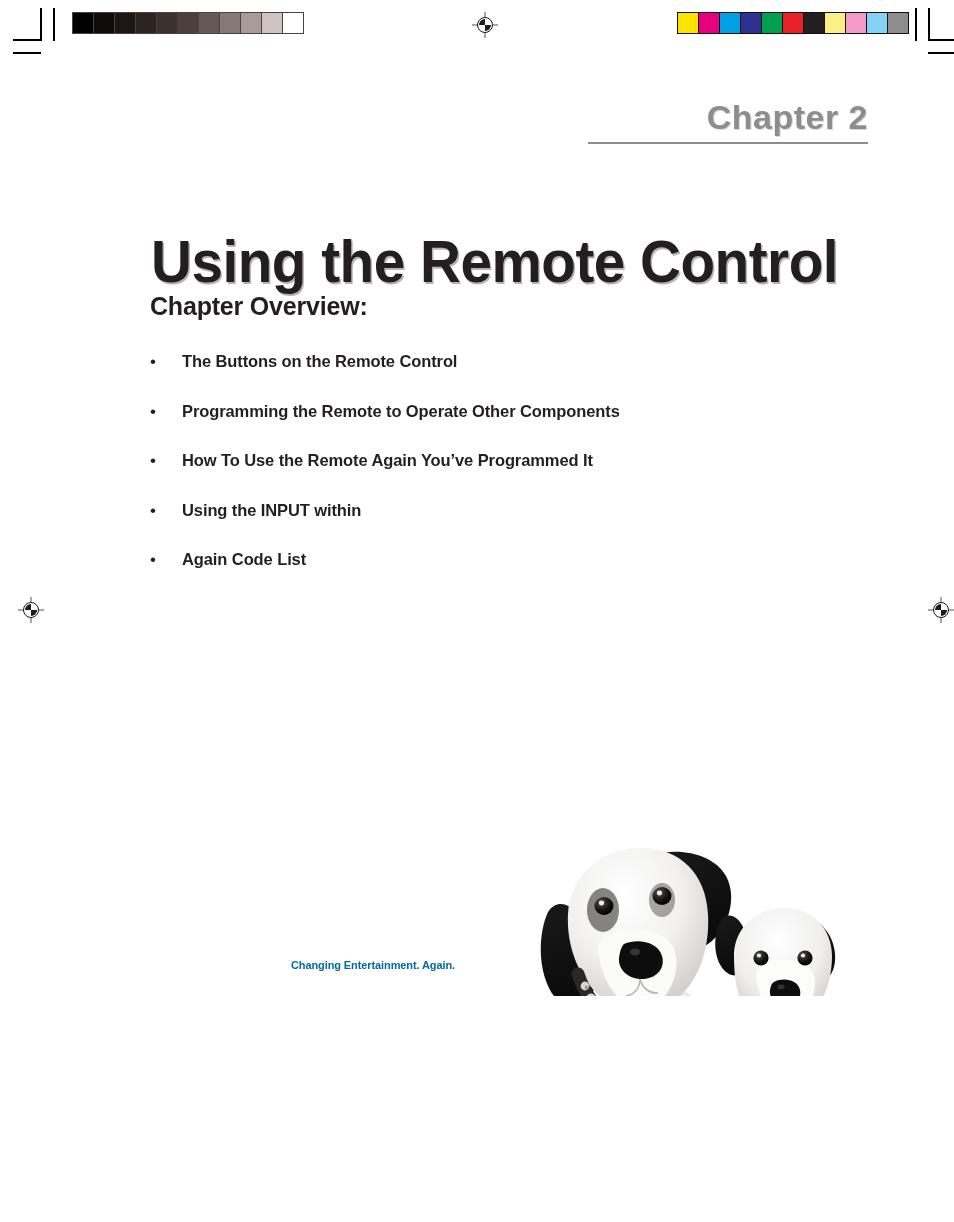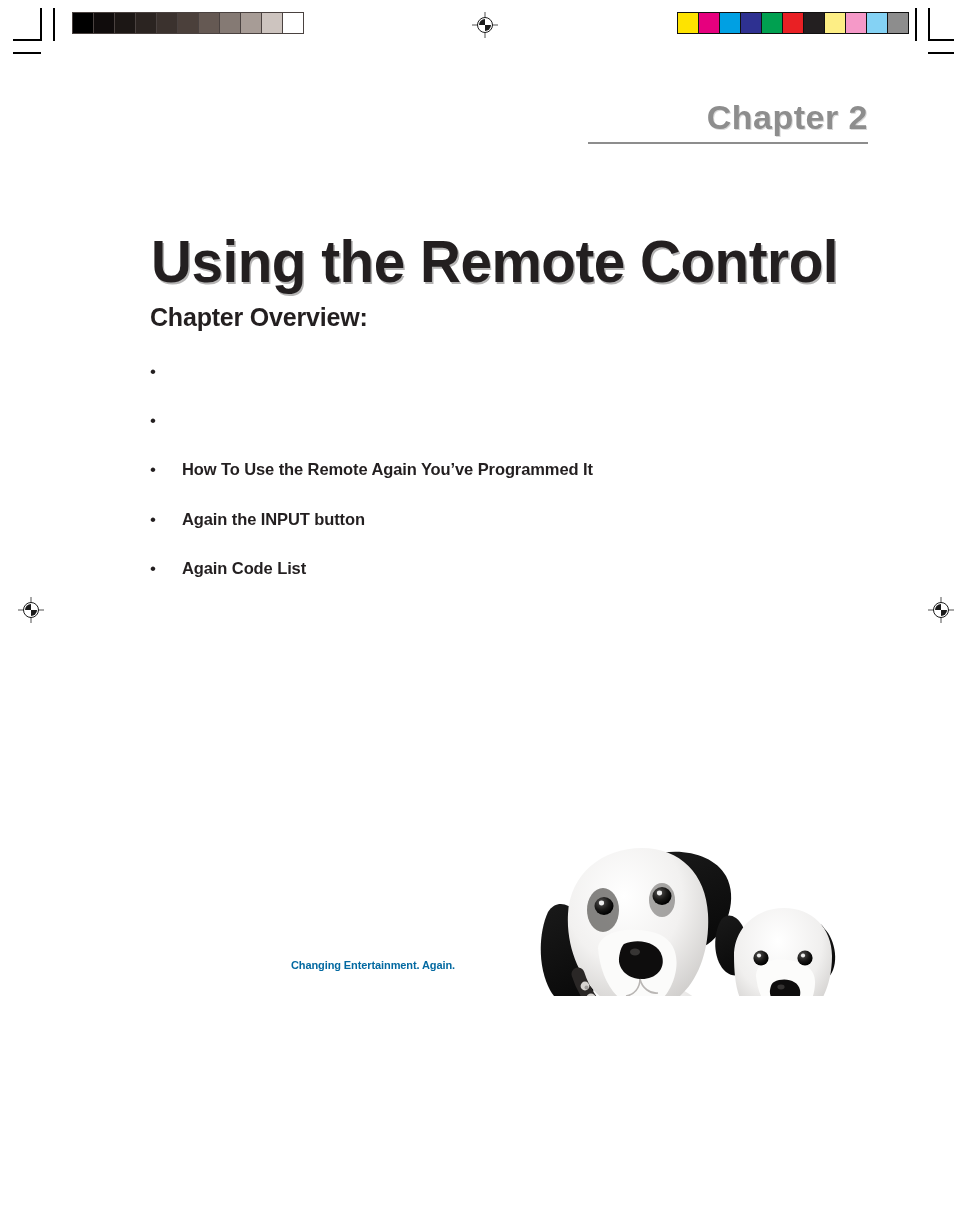--- a/index.html
+++ b/index.html
@@ -109,21 +109,21 @@
     white-space: nowrap;
     transform: scaleX(0.96);
     transform-origin: left top;
     text-shadow: 1.5px 1.5px 0 rgba(120,118,118,0.55);
   }
 
   
   #overview {
     position: absolute;
     left: 142px;
-    top: 303px;
+    top: 292px;
     width: 700px;
   }
   #overview-heading {
     font-size: 25px;
     font-weight: bold;
     color: #231f20;
     letter-spacing: -0.2px;
     margin: 0 0 29px 0;
   }
   .bullet-row {
@@ -282,31 +282,33 @@
   </div>
   <div id="chapter-rule"></div>
 
   <h1 id="page-title">Using the Remote Control</h1>
 
   <div id="overview">
     <div id="overview-heading">Chapter Overview:</div>
 
     <div class="bullet-row">
       <span class="bullet-dot">•</span>
+      <span class="bullet-text">The Buttons on the Remote Control</span>
     </div>
     <div class="bullet-row">
       <span class="bullet-dot">•</span>
+      <span class="bullet-text">Programming the Remote to Operate Other Components</span>
     </div>
     <div class="bullet-row">
       <span class="bullet-dot">•</span>
       <span class="bullet-text">How To Use the Remote Again You’ve Programmed It</span>
     </div>
     <div class="bullet-row">
       <span class="bullet-dot">•</span>
-      <span class="bullet-text">Again the INPUT button</span>
+      <span class="bullet-text">Using the INPUT within</span>
     </div>
     <div class="bullet-row">
       <span class="bullet-dot">•</span>
       <span class="bullet-text">Again Code List</span>
     </div>
   </div>
 
   <div id="tagline">Changing Entertainment. Again.</div>
 
   <div id="dogs-photo">

